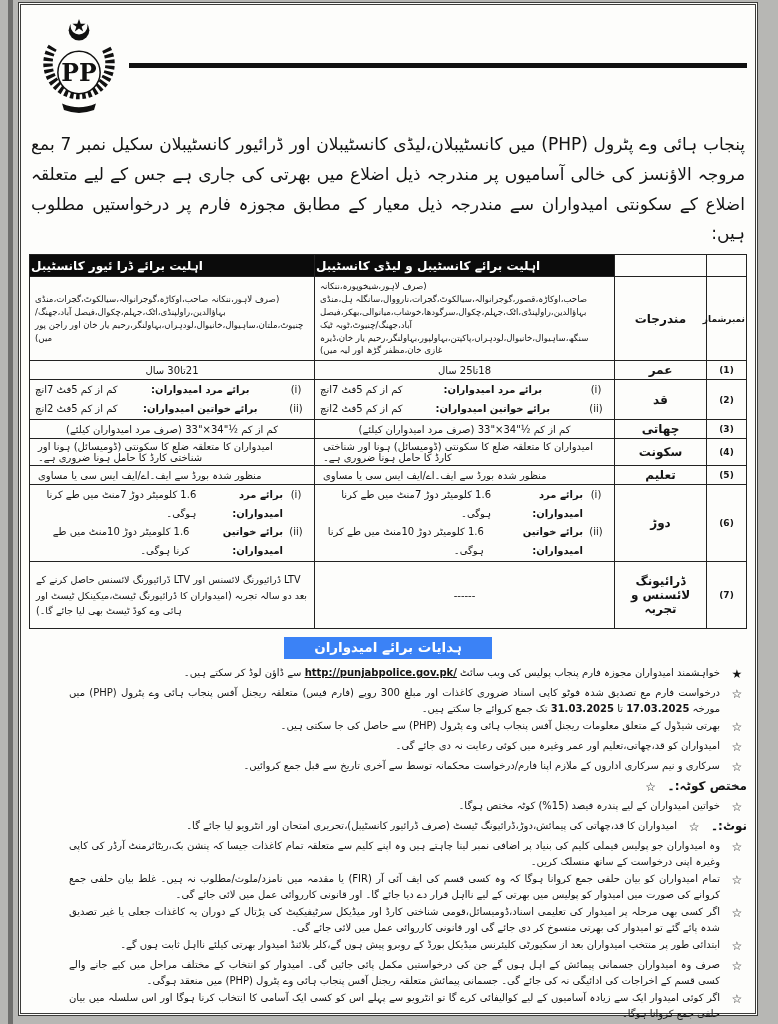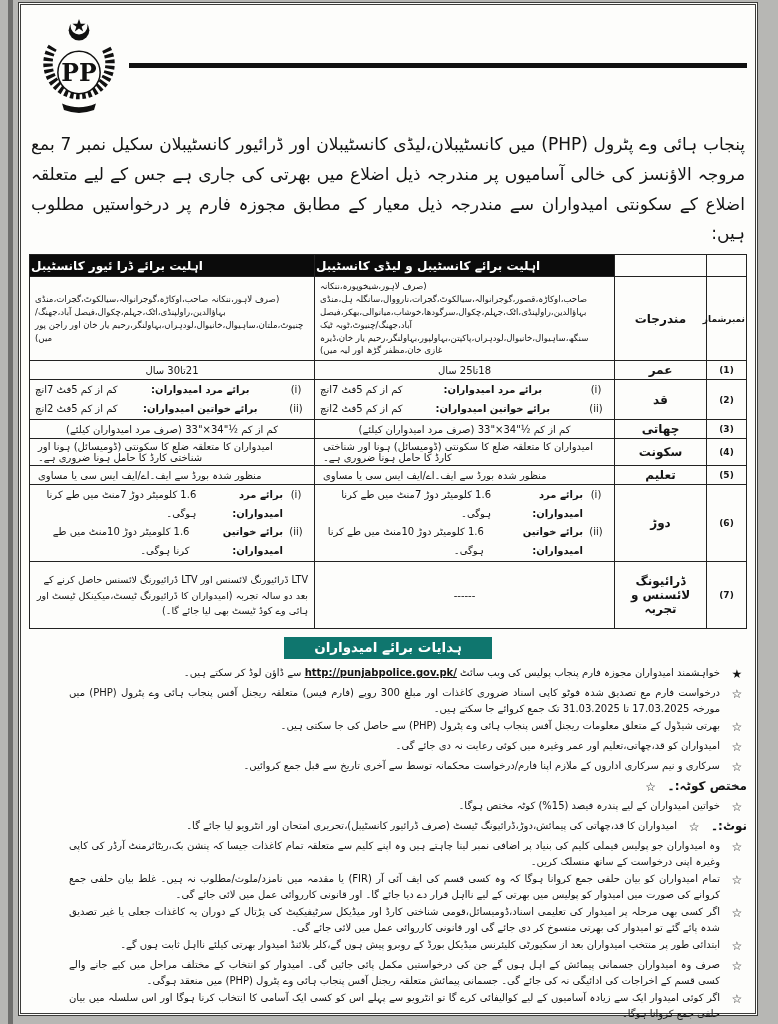--- a/index.html
+++ b/index.html
@@ -36,31 +36,31 @@
   .blackcell{background:#0b0b0b;color:#fff;font-weight:bold;font-size:12px;text-align:left;height:22px;}
   .plaincell{background:#fdfdfb;}
   .serialcell{font-size:9px;text-align:center;font-weight:bold;padding:1px;}
   .catcell{font-size:12px;text-align:center;font-weight:bold;padding:2px;}
   .districts{font-size:8.6px;line-height:1.5;text-align:left;padding:3px 5px;}
   .valcenter{font-size:10px;text-align:center;padding:2px 4px;}
   .valright{font-size:10px;text-align:left;padding:2px 8px;}
   .subrow{display:flex;justify-content:space-between;font-size:10px;line-height:1.85;padding:0 4px;}
   .subrow .idx{flex:0 0 26px;text-align:center;direction:ltr;}
   .subrow .slabel{font-weight:bold;}
-  .licensecell{font-size:9.6px;line-height:1.6;text-align:right;padding:10px 6px;}
+  .licensecell{font-size:9.6px;line-height:1.6;text-align:left;padding:10px 6px;}
   
   .black-heading{
-    background:#0f766e;color:#fff;font-weight:bold;font-size:13.5px;
+    background:#3b82f6;color:#fff;font-weight:bold;font-size:13.5px;
     width:fit-content;margin:8px auto 6px auto;padding:2px 30px 4px 30px;text-align:left;
   }
   .bullet{display:flex;align-items:flex-start;margin:2px 0;column-gap:7px;}
   .mlabel{flex:0 0 auto;font-weight:bold;font-size:12px;padding-top:1px;}
   .star{flex:0 0 20px;text-align:center;font-size:12px;line-height:1.5;}
   .btext{flex:1 1 auto;font-size:10px;line-height:1.55;text-align:justify;padding-left:4px;margin-left:36px;}
-  .b{font-weight:normal;}
+  .b{font-weight:bold;}
   .url{font-weight:bold;text-decoration:underline;direction:ltr;unicode-bidi:embed;}
   
   .footer{margin-top:22px;text-align:left;direction:rtl;padding-left:10px;}
   .footer .line1{font-size:13.5px;font-weight:bold;}
   svg text{font-family:"DejaVu Serif",serif;}
 </style>
 </head>
 <body>
 
 <div class="left-strip"></div>

